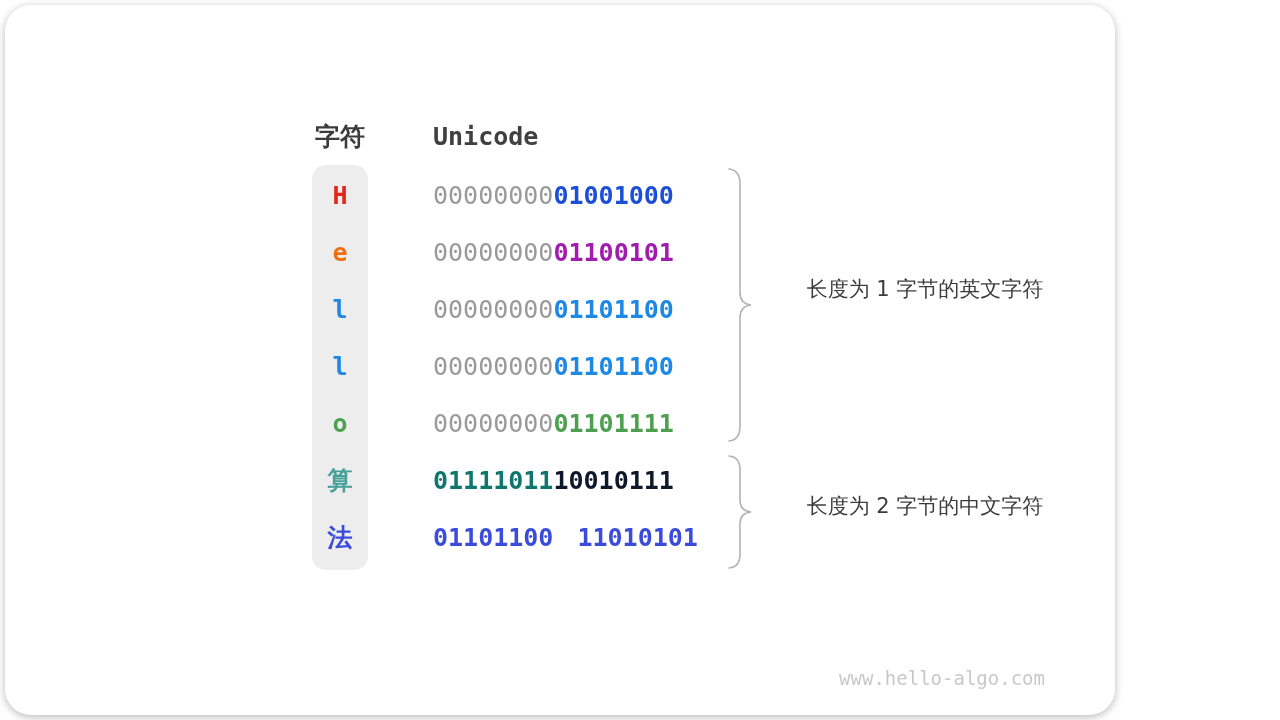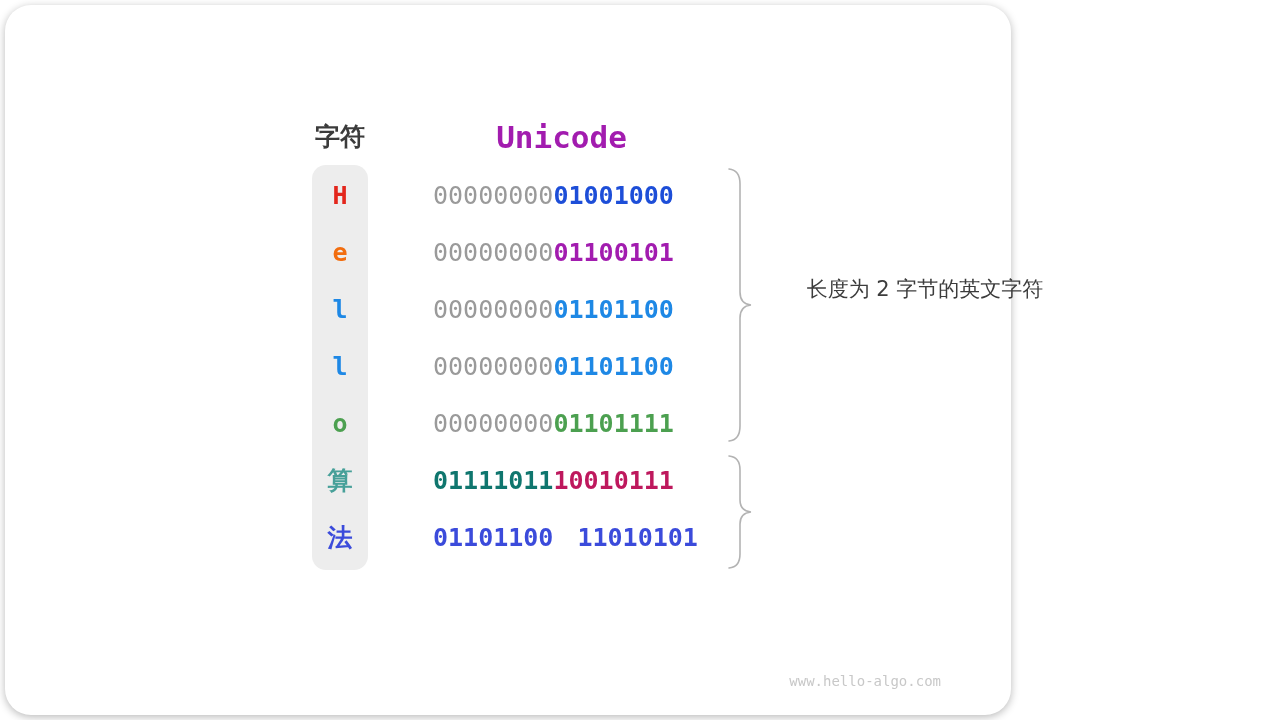--- a/index.html
+++ b/index.html
@@ -2,38 +2,38 @@
 <html><head>
 <meta charset="utf-8">
 <style>
   * { margin: 0; padding: 0; box-sizing: border-box; }
   html, body { width: 1280px; height: 720px; background: #ffffff; overflow: hidden; }
   body { font-family: "DejaVu Sans", sans-serif; }
 
   .card {
     position: absolute;
     left: 5px; top: 5px;
-    width: 1006px; height: 710px;
+    width: 1110px; height: 710px;
     background: #ffffff;
     border-radius: 26px;
     box-shadow: 0 2px 9px rgba(0,0,0,0.28);
   }
 
   .col-header-char {
     position: absolute;
     left: 297px; top: 116px; width: 76px; height: 32px;
     text-align: center; line-height: 32px;
     font-size: 25px; font-weight: 700; color: #3b3b3b;
   }
   .col-header-unicode {
     position: absolute;
     left: 428px; top: 116px; width: 257px; height: 32px;
-    text-align: center; line-height: 32px;
+    line-height: 32px;
     font-family: "DejaVu Sans Mono", monospace;
-    font-size: 31px; font-weight: 700; color: #a21caf;
+    font-size: 25px; font-weight: 700; color: #404040;
   }
 
   .char-column-bg {
     position: absolute;
     left: 307px; top: 160px; width: 56px; height: 405px;
     background: #ededed;
     border-radius: 14px;
   }
 
   .row { position: absolute; left: 0; height: 32px; }
@@ -63,21 +63,21 @@
     color: #3c3c3c;
   }
   .annotation .sub {
     color: #a3a3a3; font-weight: 700;
   }
 
   .watermark {
     position: absolute;
     right: 70px; bottom: 26px;
     font-family: "DejaVu Sans Mono", monospace;
-    font-size: 14px; color: #c8c8c8;
+    font-size: 19px; color: #c8c8c8;
   }
 </style>
 </head>
 <body>
 
 <div class="card">
 
   <div class="col-header-char">字符</div>
   <div class="col-header-unicode">Unicode</div>
 
@@ -103,36 +103,39 @@
     <span class="cell-bits"><span style="color: rgb(154, 154, 154); font-weight: 400;">00000000</span><span style="color: rgb(30, 136, 229); font-weight: 700;">01101100</span></span>
   </div>
 
   <div class="row" style="top:403px">
     <span class="cell-char" style="color: rgb(76, 160, 80);">o</span>
     <span class="cell-bits"><span style="color: rgb(154, 154, 154); font-weight: 400;">00000000</span><span style="color: rgb(76, 160, 80); font-weight: 700;">01101111</span></span>
   </div>
 
   <div class="row" style="top:460px">
     <span class="cell-char" style="color: rgb(71, 160, 153);">算</span>
-    <span class="cell-bits"><span style="color: #0f766e; font-weight: 700;">01111011</span><span style="color: #be185d; font-weight: 700;">10010111</span></span>
+    <span class="cell-bits"><span style="color: #0f766e; font-weight: 700;">01111011</span><span style="color: #0f172a; font-weight: 700;">10010111</span></span>
   </div>
 
   <div class="row" style="top:517px">
     <span class="cell-char" style="color: rgb(59, 75, 219);">法</span>
     <span class="cell-bits"><span style="color: rgb(59, 75, 219); font-weight: 700;">01101100</span><span style="color: rgb(59, 75, 219); font-weight: 700; margin-left: 24px;">11010101</span></span>
   </div>
 
   <svg class="brace" style="left:721px; top:162px" width="30" height="276" viewBox="0 0 30 276">
     <path d="M3 2 Q14 3 14 17 L14 125 Q14 137 25 138 Q14 139 14 151 L14 259 Q14 273 3 274" fill="none" stroke="#b3b3b3" stroke-width="1.6" stroke-linecap="round" style="stroke: rgb(179, 179, 179);"></path>
   </svg>
 
   <svg class="brace" style="left:721px; top:449px" width="30" height="116" viewBox="0 0 30 116">
     <path d="M3 2 Q14 3 14 16 L14 46 Q14 57 25 58 Q14 59 14 70 L14 100 Q14 113 3 114" fill="none" stroke="#b3b3b3" stroke-width="1.6" stroke-linecap="round" style="stroke: rgb(179, 179, 179);"></path>
   </svg>
 
   <div class="annotation" style="top:266px">
-    <div>长度为 2 字节的英文字符</div>
+    <div>长度为 1 字节的英文字符</div>
   </div>
 
+  <div class="annotation" style="top:483px">
+    <div>长度为 2 字节的中文字符</div>
+  </div>
 
   <div class="watermark">www.hello-algo.com</div>
 
 </div>
 
 </body></html>

